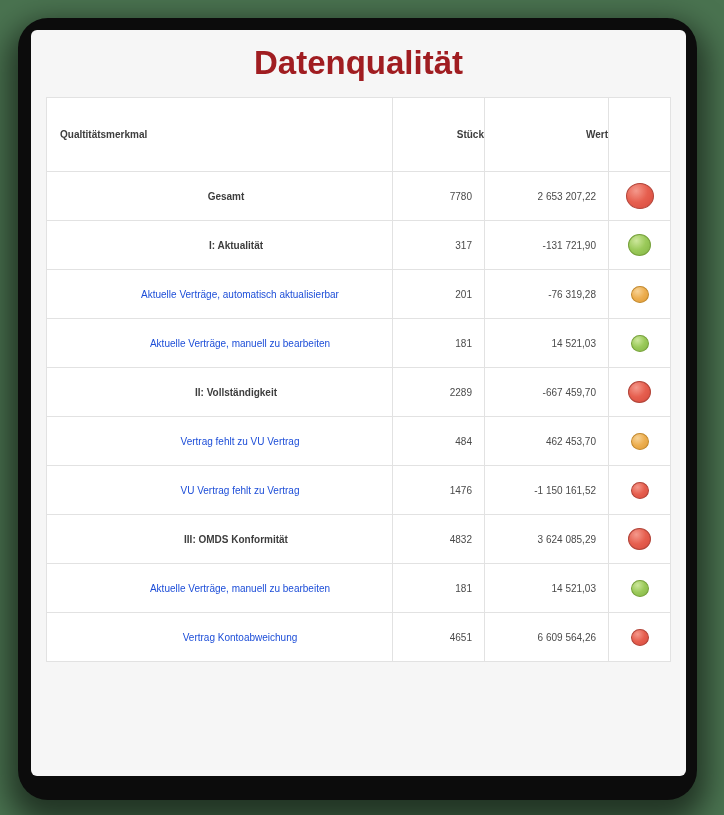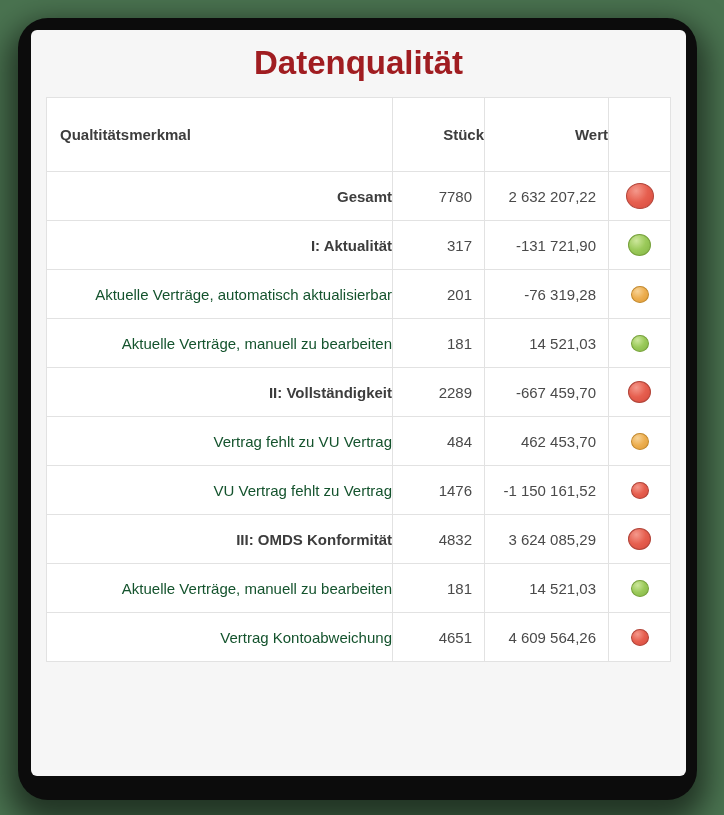--- a/index.html
+++ b/index.html
@@ -38,39 +38,39 @@
     border-collapse: collapse;
     border: 1px solid #e2e2e2;
     table-layout: fixed;
   }
   col.c-name   { width: 346px; }
   col.c-stueck { width: 92px; }
   col.c-wert   { width: 124px; }
   col.c-status { width: 62px; }
   th, td {
     border: 1px solid #e2e2e2;
-    font-size: 15px;
+    font-size: 10px;
     color: #424242;
   }
   thead th {
     height: 74px;
     font-weight: 700;
     color: #3d3d3d;
   }
   th.h-name { text-align: left; padding-left: 13px; }
   th.h-num  { text-align: right; }
   tbody td { height: 49px; }
-  td.name-cell { text-align: right; }
+  td.name-cell { text-align: center; }
   td.num  { text-align: right; padding-right: 12px; color: #4a4a4a; }
   td.status { text-align: center; }
   .lvl0 { padding-left: 13px; }
   .lvl1 { padding-left: 33px; }
   .lvl2 { padding-left: 41px; }
   .name-bold { font-weight: 700; color: #3d3d3d; }
-  a.name-link { color: #14532d; text-decoration: none; cursor: pointer; }
+  a.name-link { color: #1d4ed8; text-decoration: none; cursor: pointer; }
   .dot {
     display: inline-block;
     border-radius: 50%;
     vertical-align: middle;
   }
   .dot.red {
     background: radial-gradient(circle at 35% 28%, #f4998c 0%, #e65f4f 48%, #d64a3d 100%);
     border: 1px solid #b2453a;
   }
   .dot.green {
@@ -104,21 +104,21 @@
           <th class="h-name">Qualtitätsmerkmal</th>
           <th class="h-num">Stück</th>
           <th class="h-num">Wert</th>
           <th class="h-num"></th>
         </tr>
       </thead>
       <tbody id="rows">
   <tr>
     <td class="name-cell"><span class="lvl0 name-bold">Gesamt</span></td>
     <td class="num">7780</td>
-    <td class="num">2 632 207,22</td>
+    <td class="num">2 653 207,22</td>
     <td class="status"><span class="dot red s0"></span></td>
   </tr>
 
   <tr>
     <td class="name-cell"><span class="lvl1 name-bold">I: Aktualität</span></td>
     <td class="num">317</td>
     <td class="num">-131 721,90</td>
     <td class="status"><span class="dot green s1"></span></td>
   </tr>
 
@@ -169,19 +169,19 @@
   <tr>
     <td class="name-cell"><a class="name-link lvl2">Aktuelle Verträge, manuell zu bearbeiten</a></td>
     <td class="num">181</td>
     <td class="num">14 521,03</td>
     <td class="status"><span class="dot green s2"></span></td>
   </tr>
 
   <tr>
     <td class="name-cell"><a class="name-link lvl2">Vertrag Kontoabweichung</a></td>
     <td class="num">4651</td>
-    <td class="num">4 609 564,26</td>
+    <td class="num">6 609 564,26</td>
     <td class="status"><span class="dot red s2"></span></td>
   </tr>
 </tbody>
     </table>
   </div>
 </div>
 
 </body></html>

